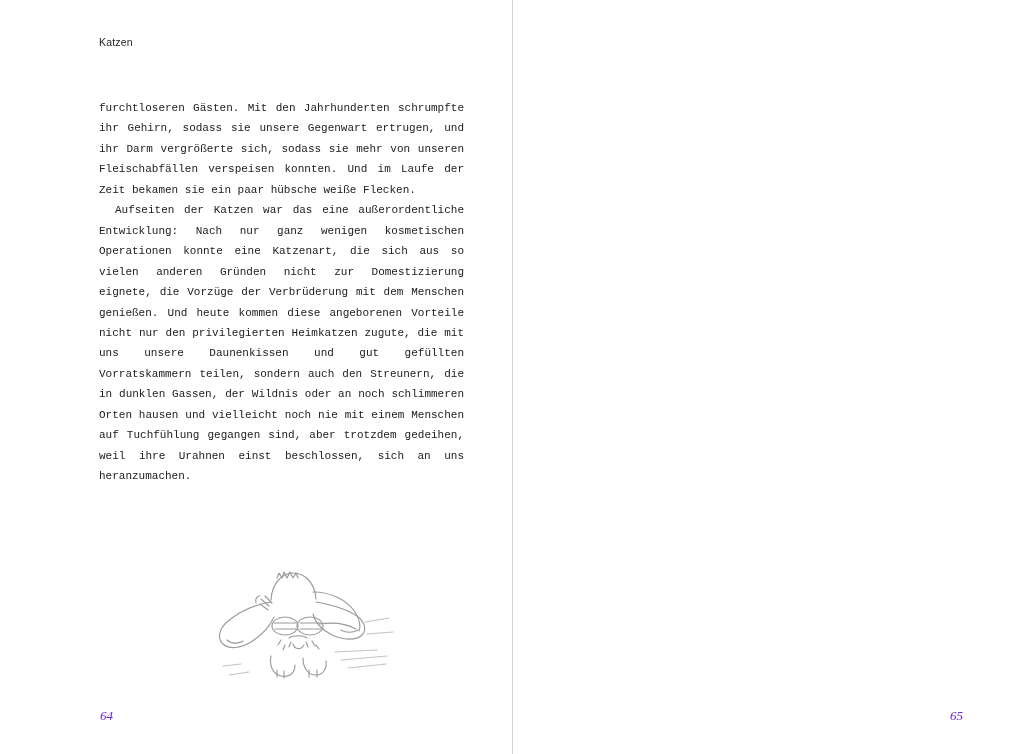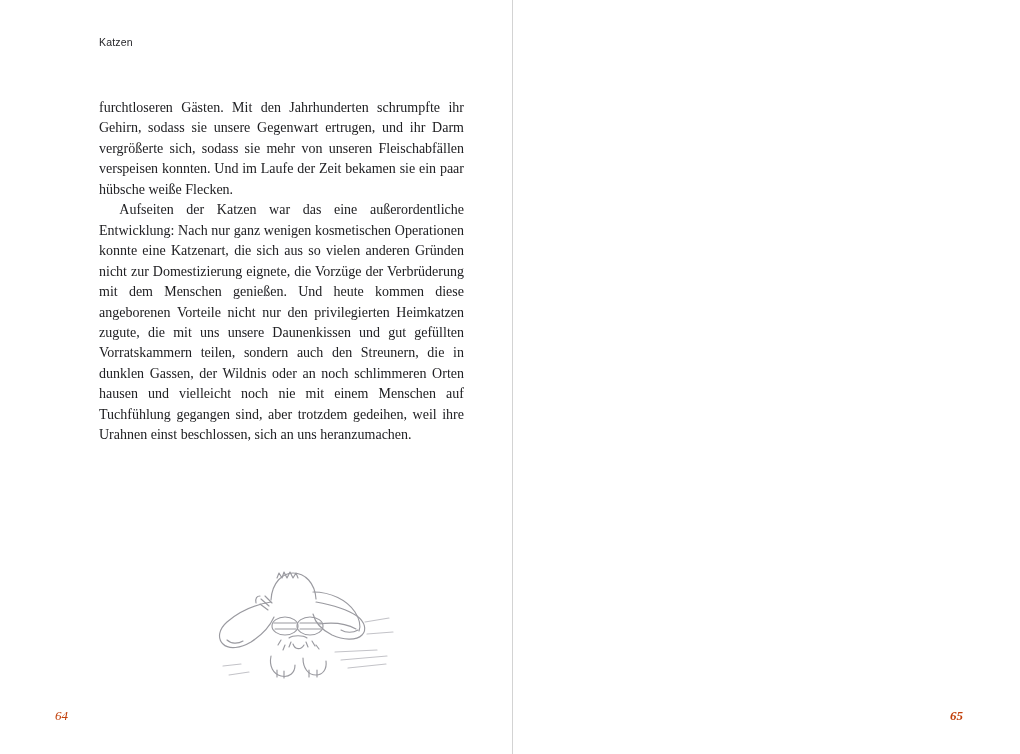--- a/index.html
+++ b/index.html
@@ -47,22 +47,22 @@
     left: 99px;
     font-size: 10.5px;
     letter-spacing: 0.2px;
     color: #26262a;
     font-family: "Liberation Sans", sans-serif;
   }
 
   
   .column {
     position: absolute;
-    font-family: Liberation Serif, serif;
-    font-size: 14px;
+    font-family: Liberation Mono, monospace;
+    font-size: 11px;
     line-height: 20.45px;
     text-align: justify;
     color: #202023;
     -webkit-hyphens: none;
     hyphens: none;
   }
   .col-left {
     left: 99px;
     top: 98px;
     width: 365px;
@@ -75,24 +75,25 @@
     text-indent: 0;
   }
 
   
   .folio {
     position: absolute;
     bottom: 30px;
     font-family: "Liberation Serif", serif;
     font-style: italic;
     font-size: 13px;
-    color: #c2410c;
+    color: #6d28d9;
+    margin-left: 45px;
   }
   .folio-left  { left: 55px; }
-  .folio-right { right: 57px; font-weight: bold; }
+  .folio-right { right: 57px; }
 
   
   .illus {
     position: absolute;
   }
   .illus-dog {
     left: 215px;
     top: 552px;
     width: 200px;
     height: 140px;

